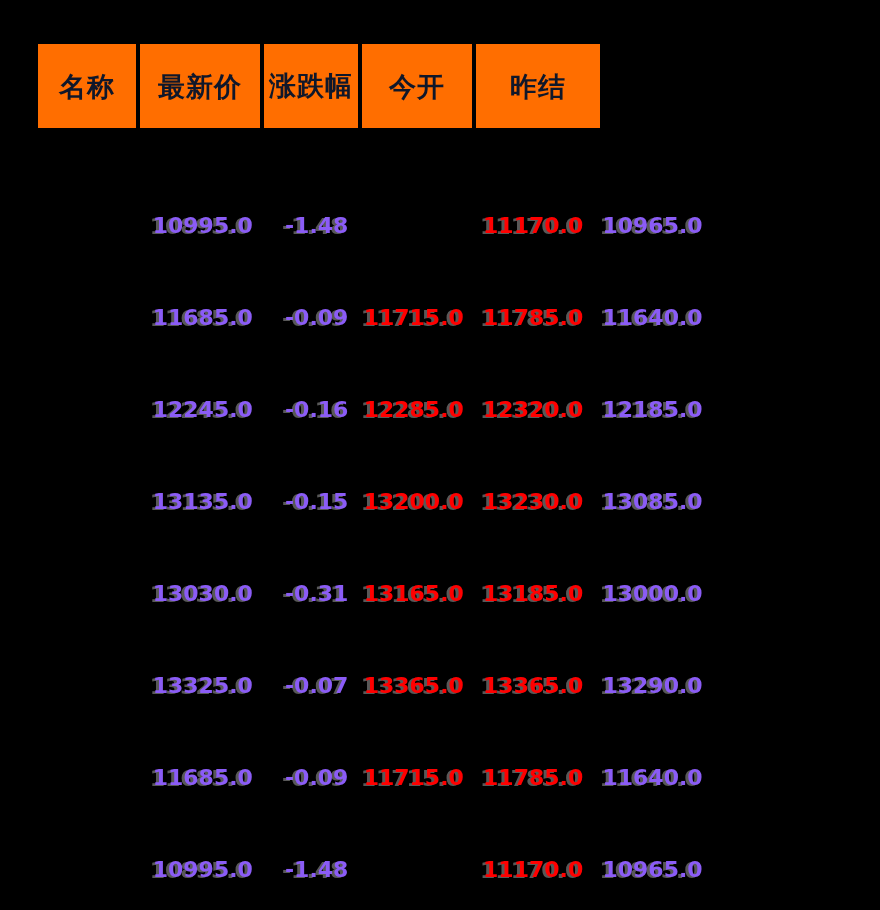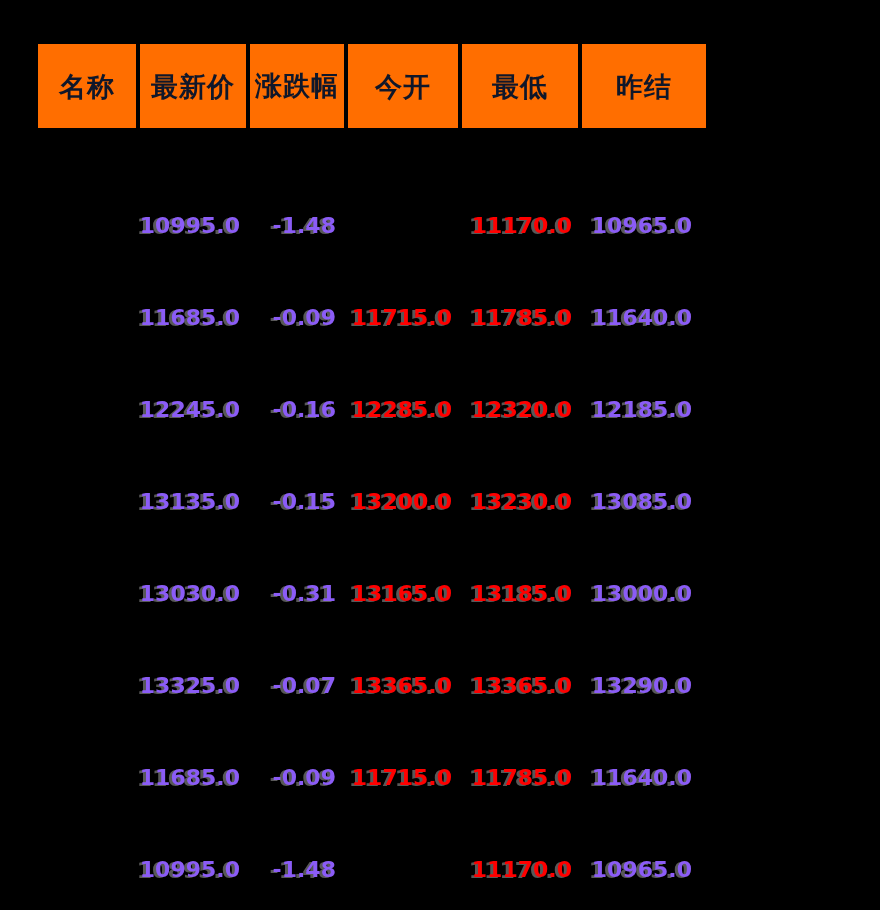--- a/index.html
+++ b/index.html
@@ -41,21 +41,21 @@
     align-items: center;
     justify-content: center;
     font-family: "DejaVu Serif", "Liberation Serif", serif;
     font-weight: 700;
     font-size: 27px;
     letter-spacing: 1px;
     line-height: 1;
     box-sizing: border-box;
   }
   .col-name  { width: 98px; }
-  .col-last  { width: 106px; }
+  .col-last  { width: 120px; }
   .col-chg   { width: 94px; font-family: Liberation Serif, serif; }
   .col-open  { width: 110px; }
   .col-high  { width: 116px; }
   .col-low   { width: 116px; }
   .col-prev  { width: 124px; }
 
   
   .body-rows {
     position: absolute;
     left: 38px;
@@ -107,21 +107,20 @@
 </head>
 <body>
 
 <div class="quote-panel">
 
   <div class="header-row">
     <div class="header-cell col-name">名称</div>
     <div class="header-cell col-last">最新价</div>
     <div class="header-cell col-chg">涨跌幅</div>
     <div class="header-cell col-open">今开</div>
-    <div class="header-cell col-low">最低</div>
     <div class="header-cell col-prev">昨结</div>
   </div>
 
   <div class="body-rows" id="body-rows">
       <div class="data-row">
         <div class="data-cell col-name"></div>
         <div class="data-cell col-last">
           <span class="ghost-wrap"><span class="ghost">10895.0</span><span class="front down">10995.0</span></span>
         </div>
         <div class="data-cell col-chg">

